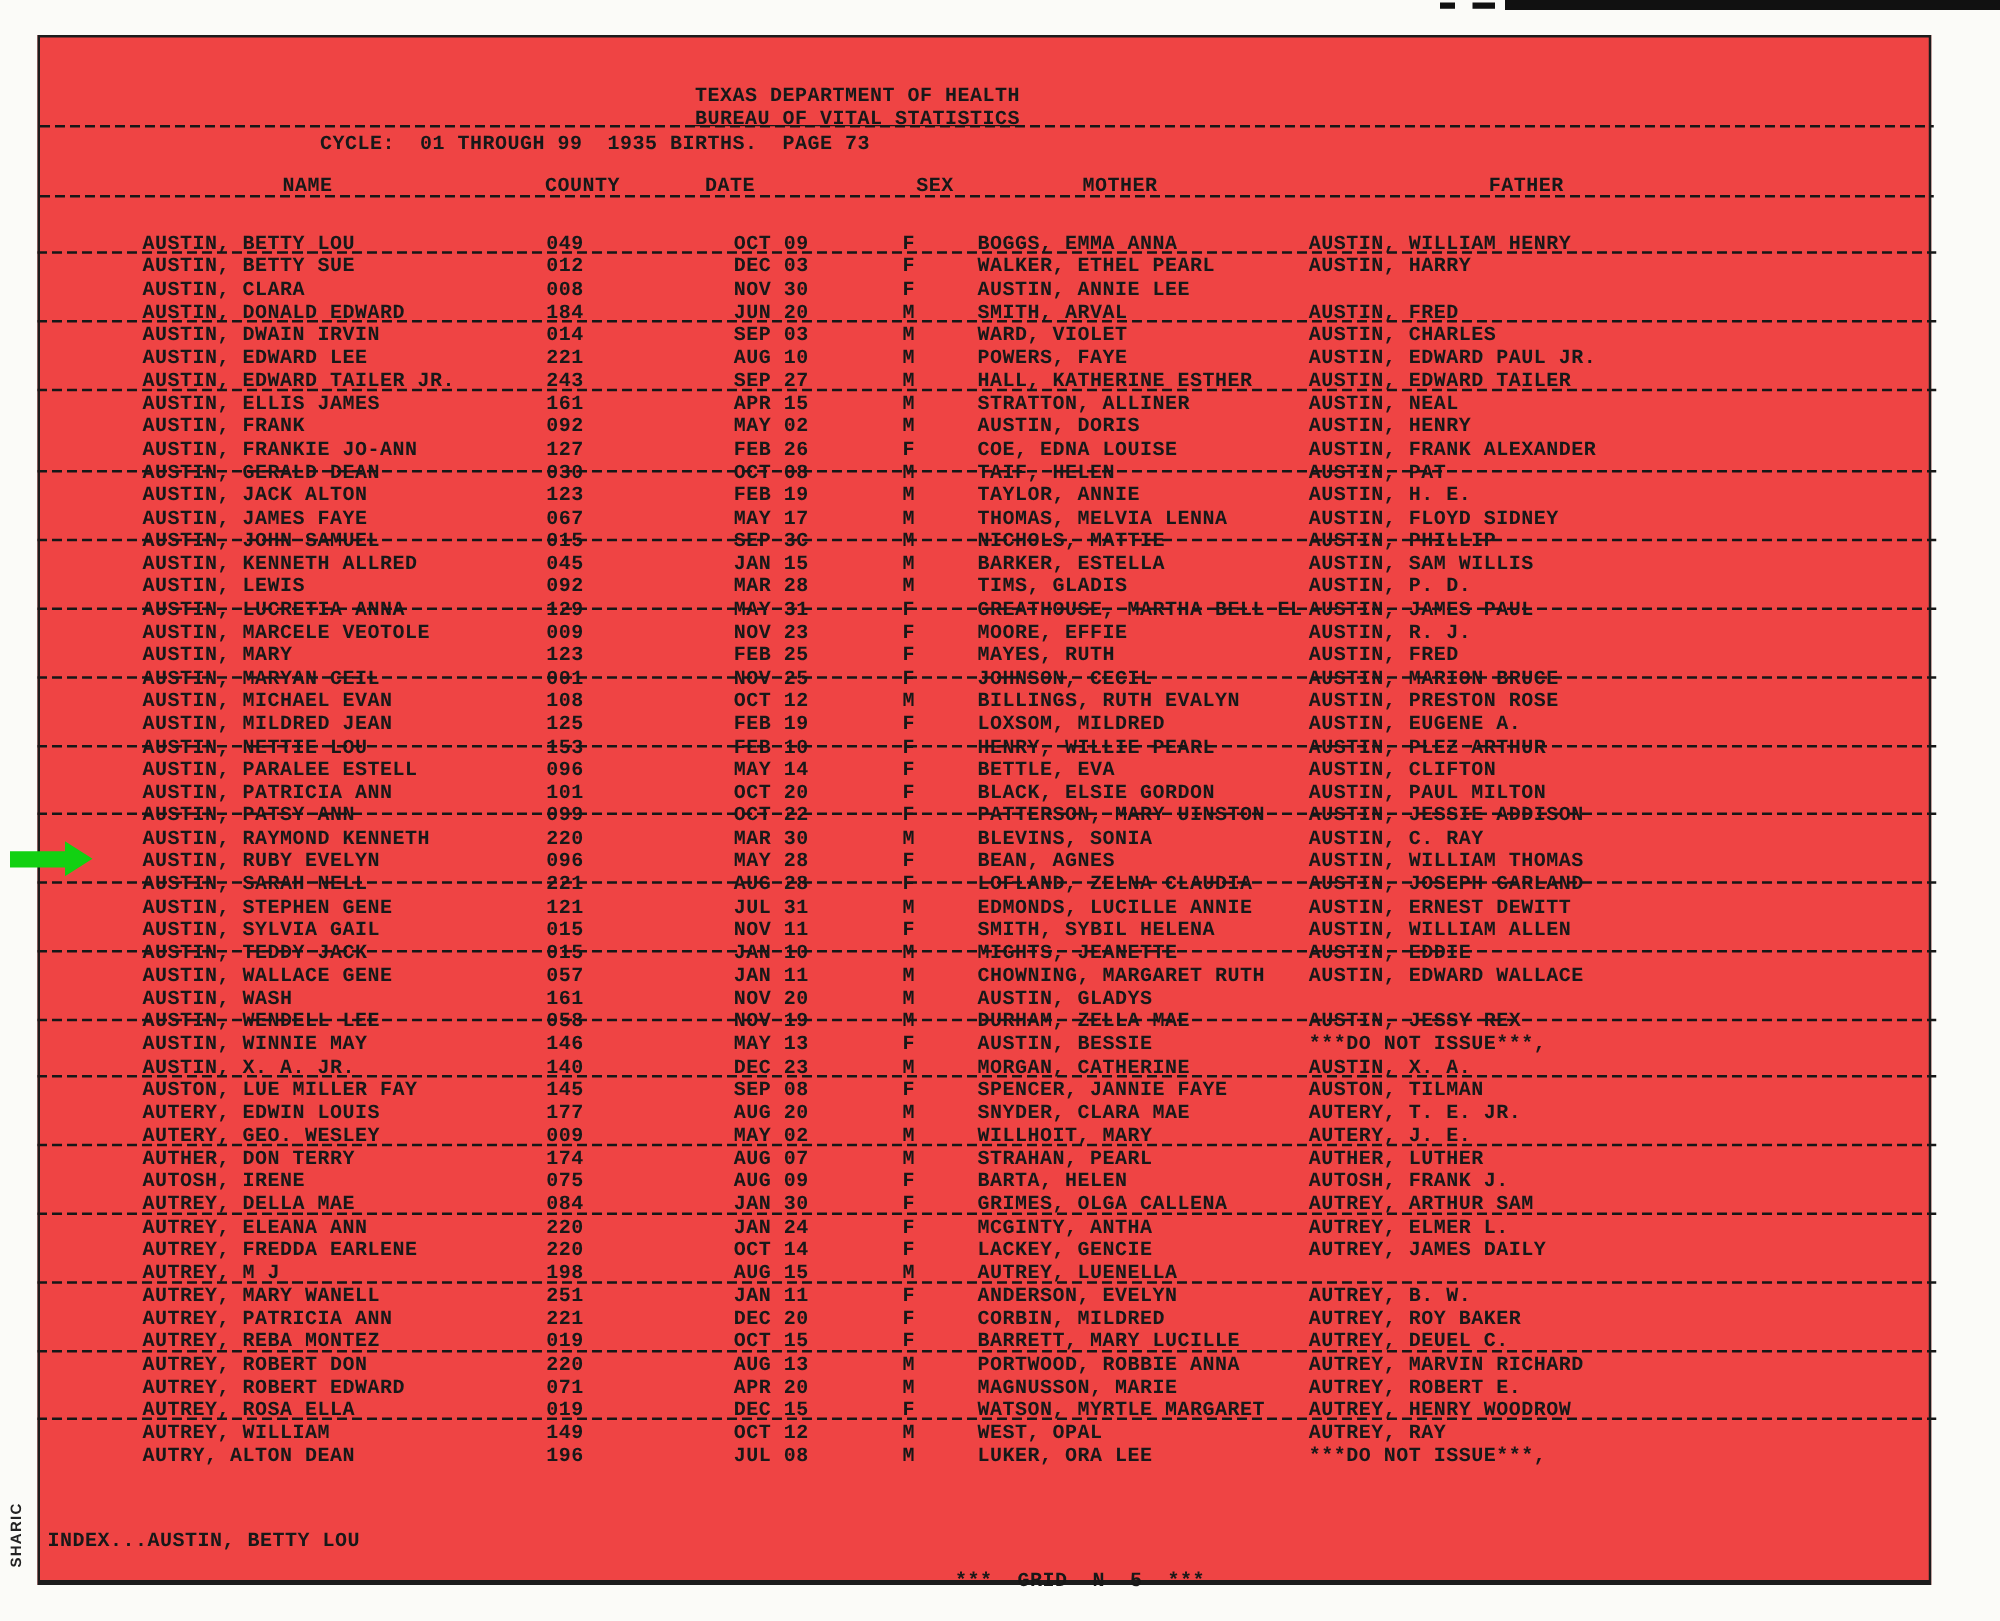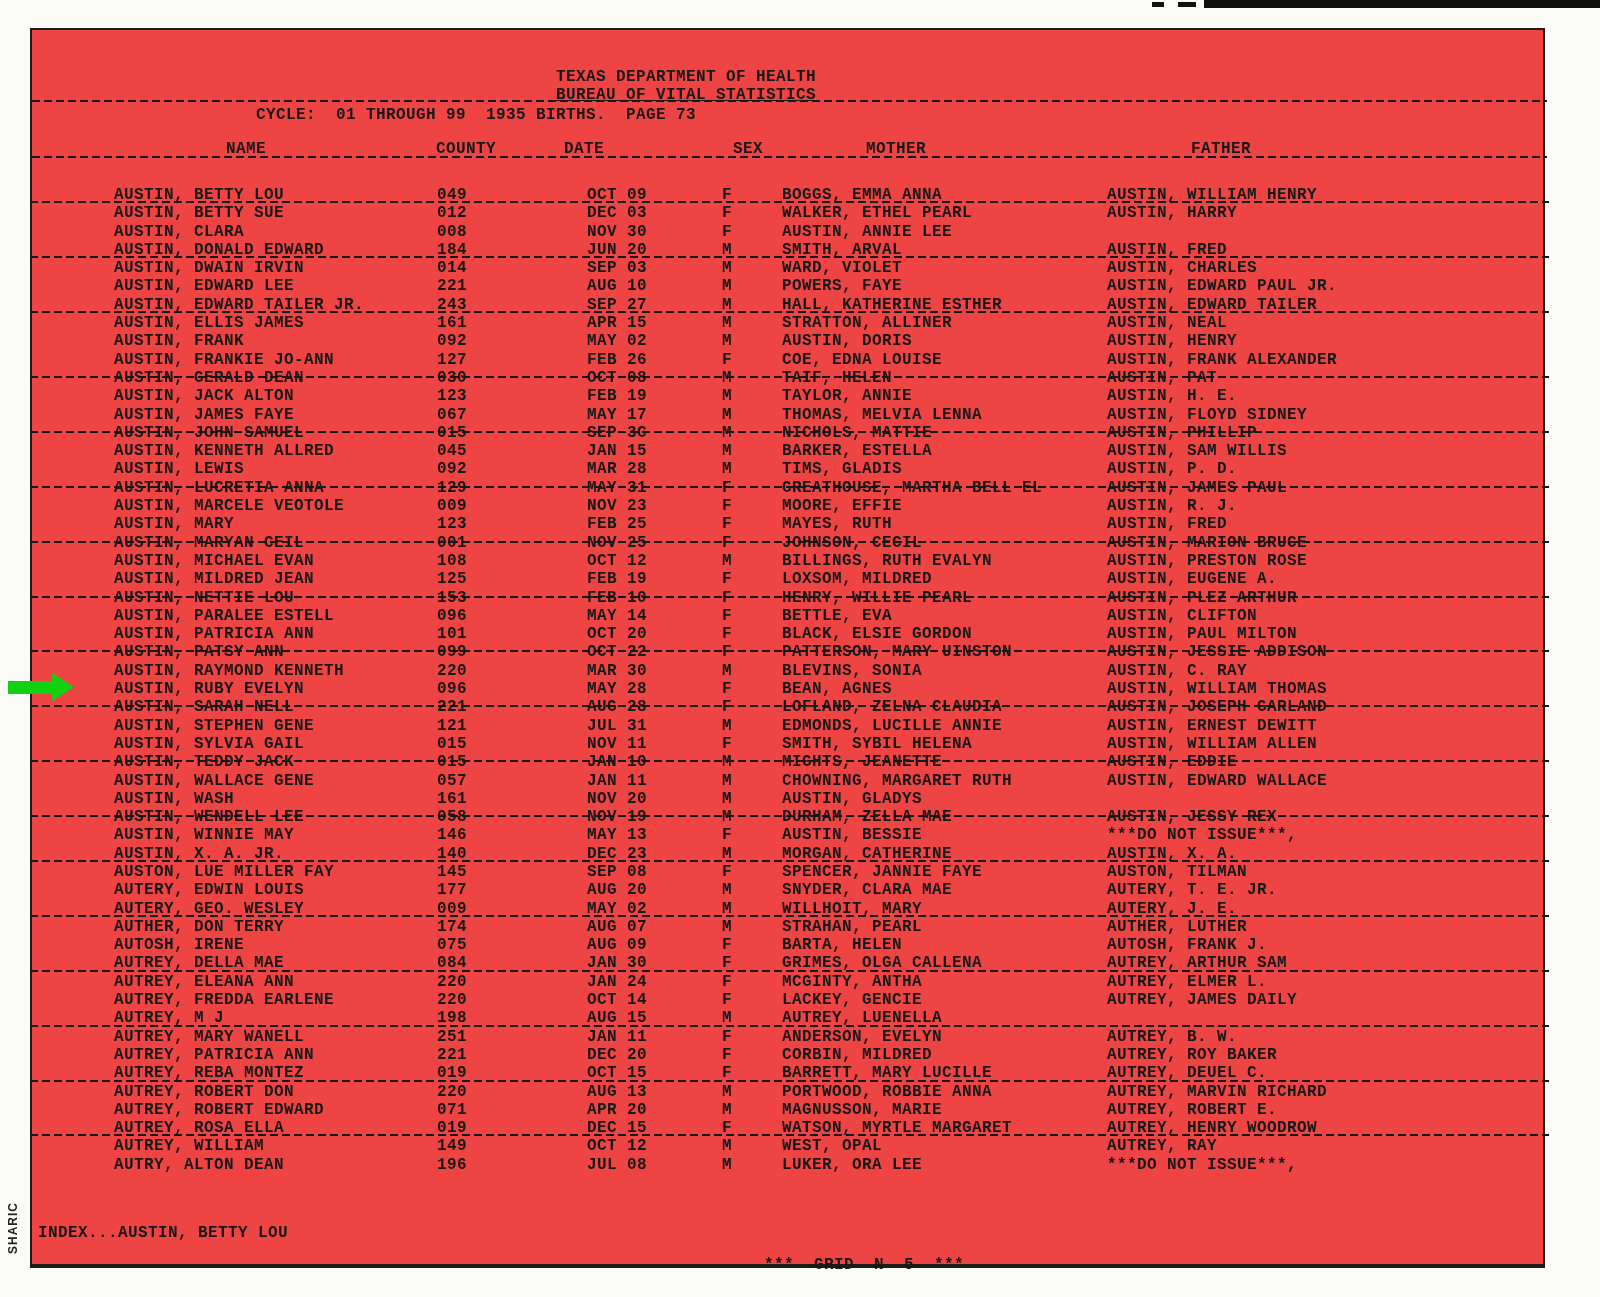--- a/index.html
+++ b/index.html
@@ -21,21 +21,21 @@
   }
   
   .rows{position:absolute;left:0;right:0;top:156px;}
   .row{position:relative;height:18.3px;}
   .row span{position:absolute;top:0;font-weight:700;font-size:16px;line-height:18.3px;white-space:pre;letter-spacing:.4px;}
   .c-name  {left:50px;margin-left:32px;}
   .c-county{left:405px;}
   .c-date  {left:555px;}
   .c-sex   {left:690px;}
   .c-mother{left:750px;}
-  .c-father{left:1075px;}
+  .c-father{left:1015px;}
   .row.sep-u::after,.row.sep-s::after{
     content:"";position:absolute;left:-2px;right:-6px;height:2px;
     background:repeating-linear-gradient(90deg,#171717 0 8px,transparent 8px 12px);
   }
   .row.sep-u::after{bottom:1px;}
   .row.sep-s::after{top:7px;}
   
   .colhead{top:110px;}
   
   .arrow{position:absolute;left:8px;top:673px;width:66px;height:28px;}

